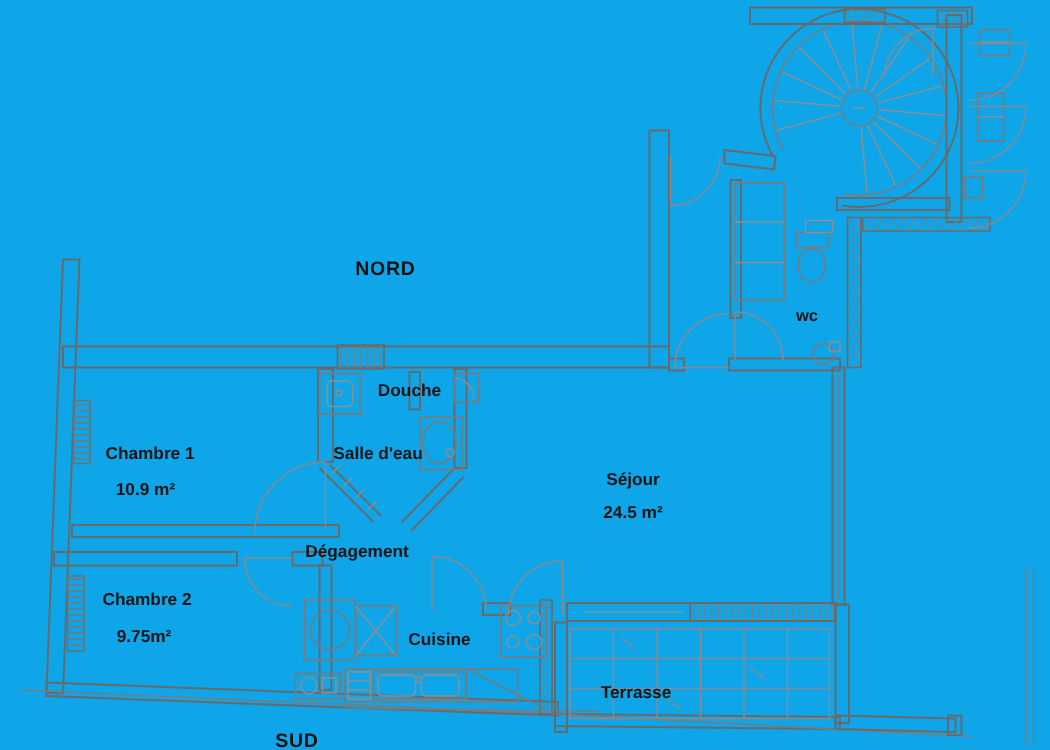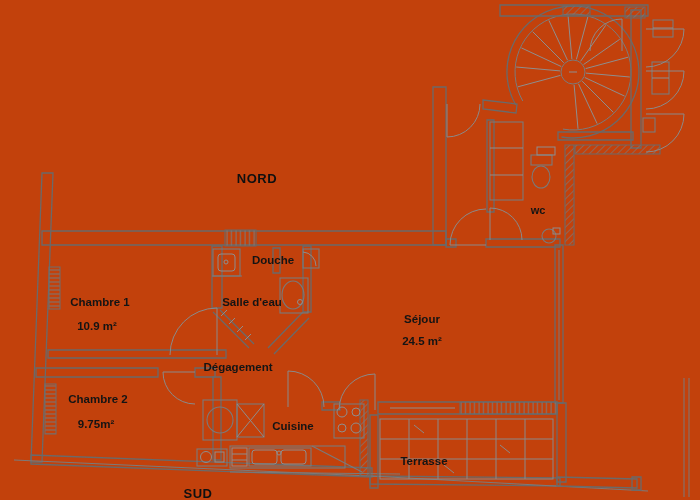--- a/index.html
+++ b/index.html
@@ -1,16 +1,16 @@
 <!DOCTYPE html>
 <html><head>
 <meta charset="utf-8">
 <style>
   html,body{margin:0;padding:0;background:#ffffff;}
-  .stage{position:relative;width:700px;height:500px;background:#c2410c;overflow:hidden;
+  .stage{position:relative;width:700px;height:500px;background:#0ea5e9;overflow:hidden;
          font-family:"Liberation Sans",sans-serif;}
   svg{display:block}
   .wall{fill:none;stroke:#6a6a6a;stroke-width:1.3;}
   .wallthin{fill:none;stroke:#7b7b7b;stroke-width:1;}
   .fix{fill:none;stroke:#7a7a7a;stroke-width:1.1;}
   .fixlight{fill:none;stroke:#8e8e8e;stroke-width:1;}
   .door{fill:none;stroke:#8a8a8a;stroke-width:1;}
   .hatched{fill:url(#hatch);stroke:#6a6a6a;stroke-width:1.1;}
   .radhatch{fill:url(#radhatch);stroke:#6f6f6f;stroke-width:1;}
   .winhatch{fill:url(#winhatch);stroke:#6a6a6a;stroke-width:1.1;}

